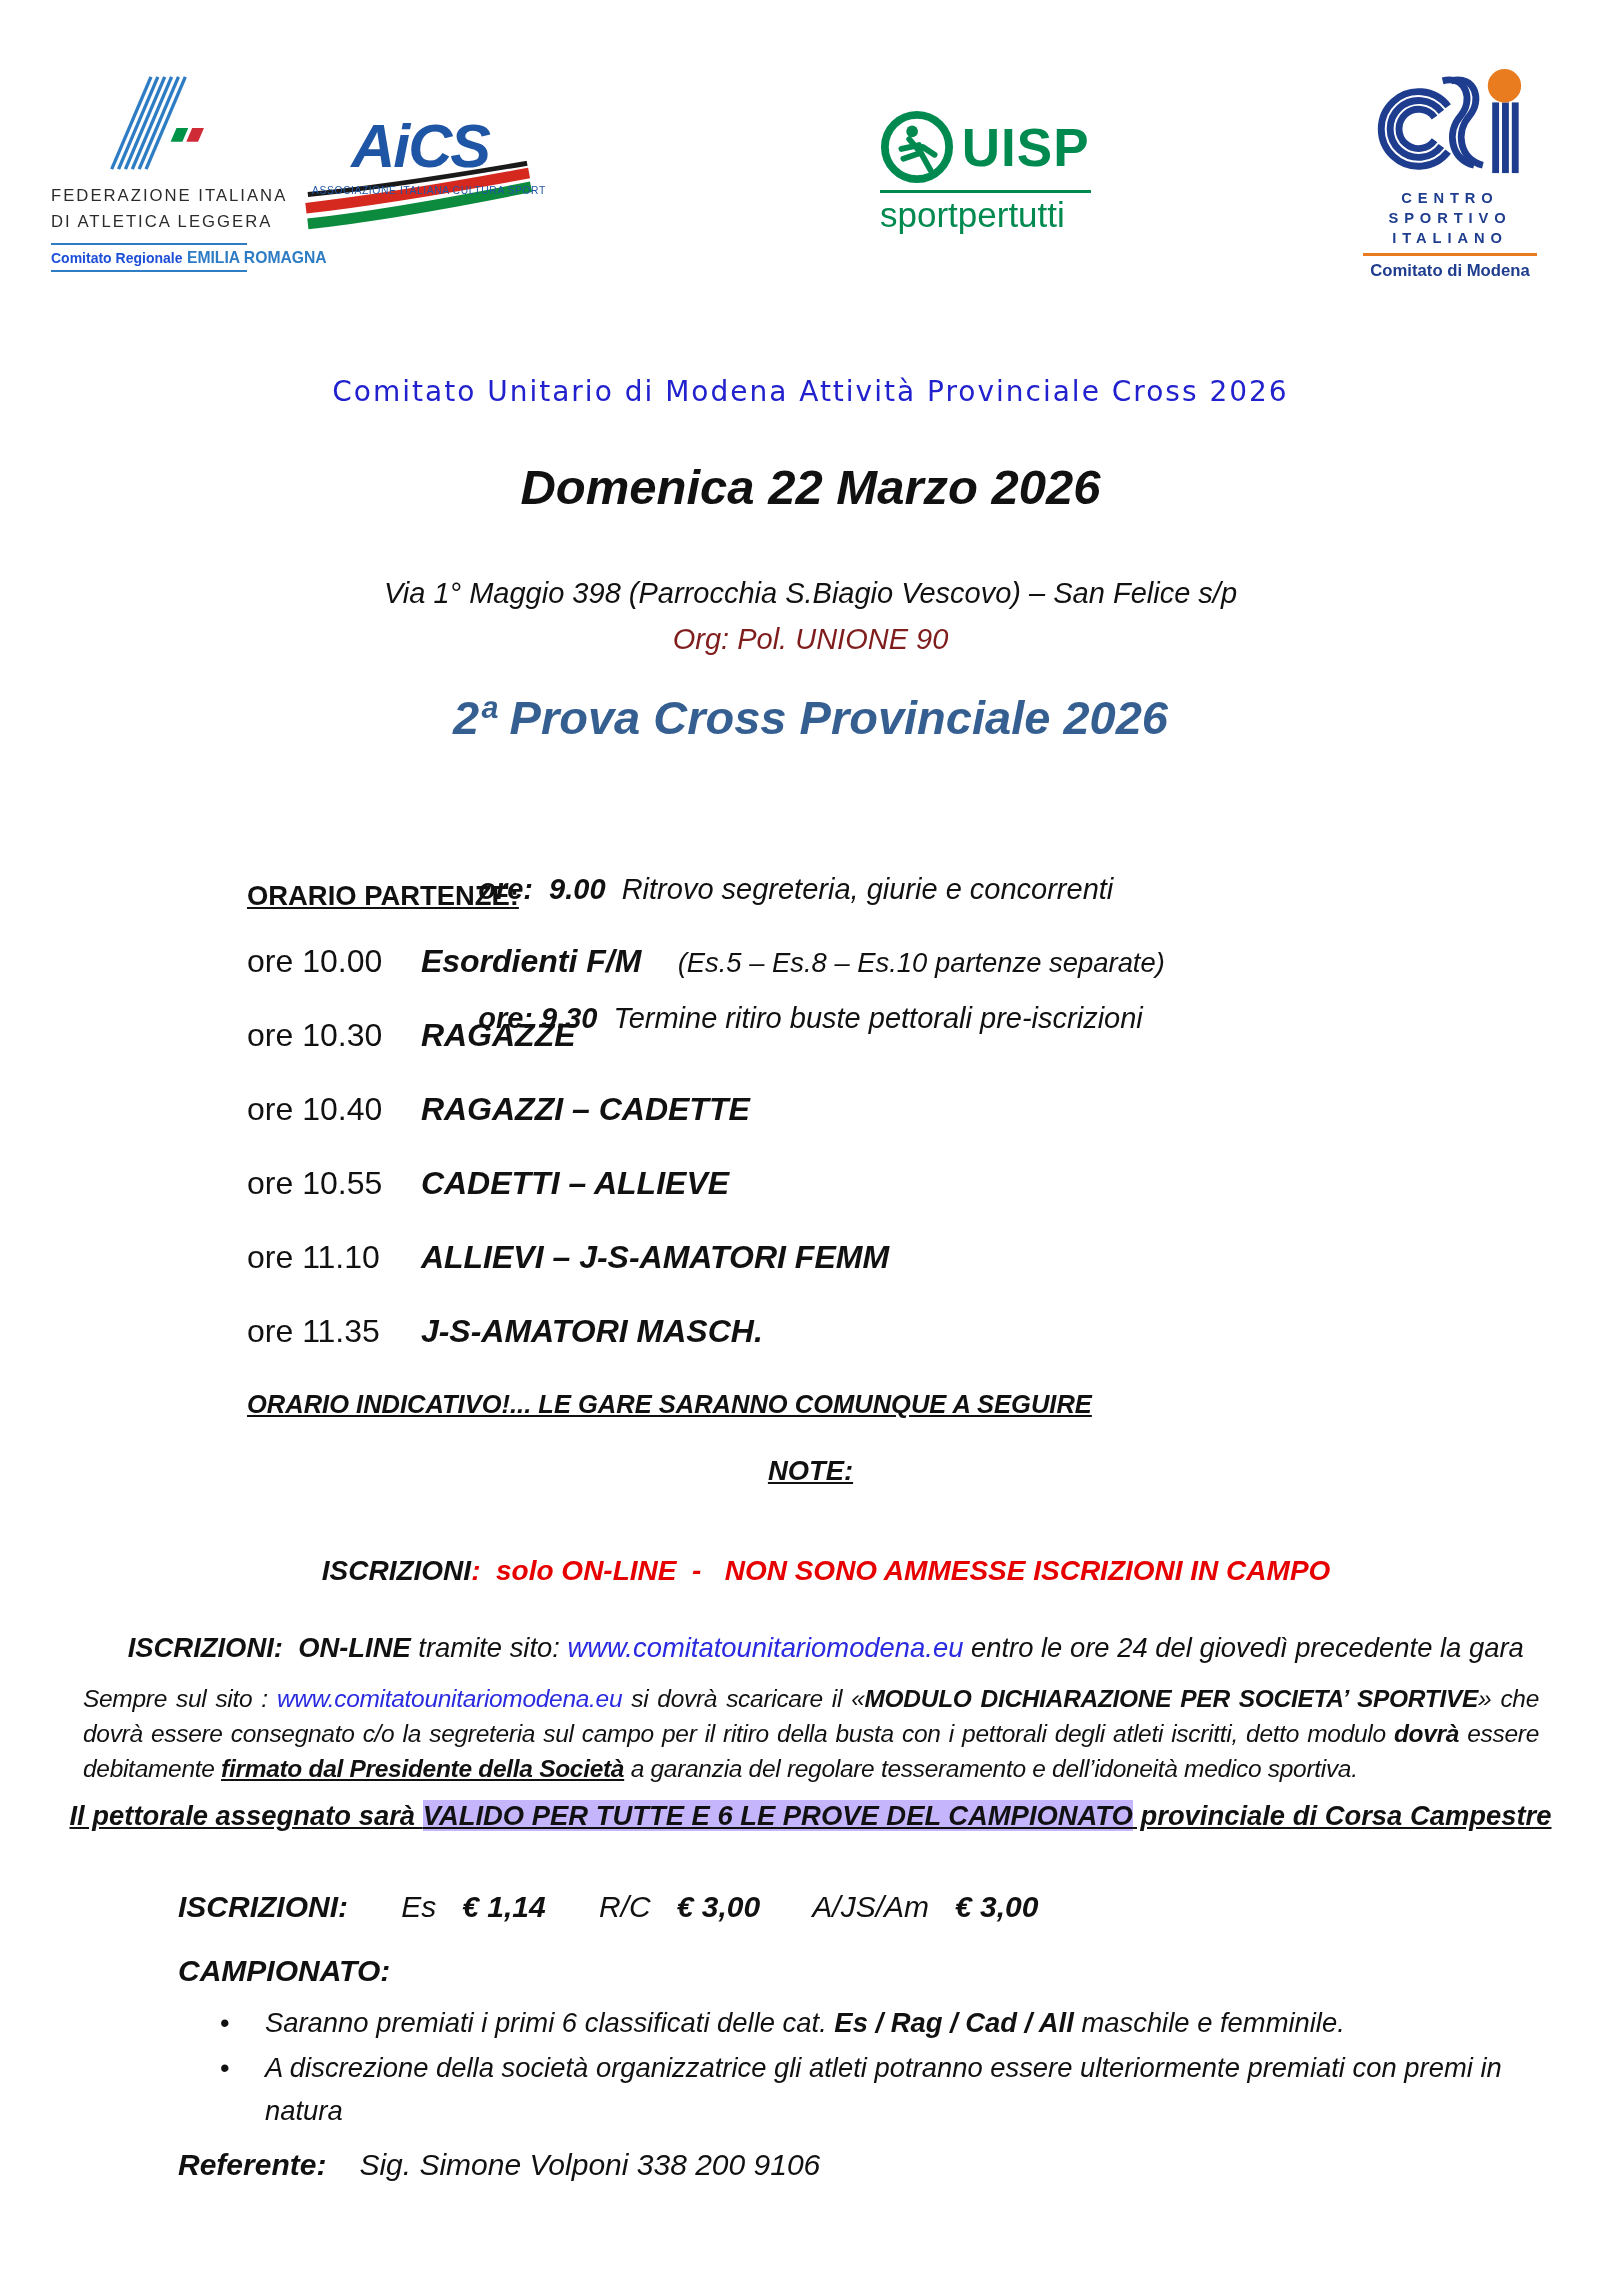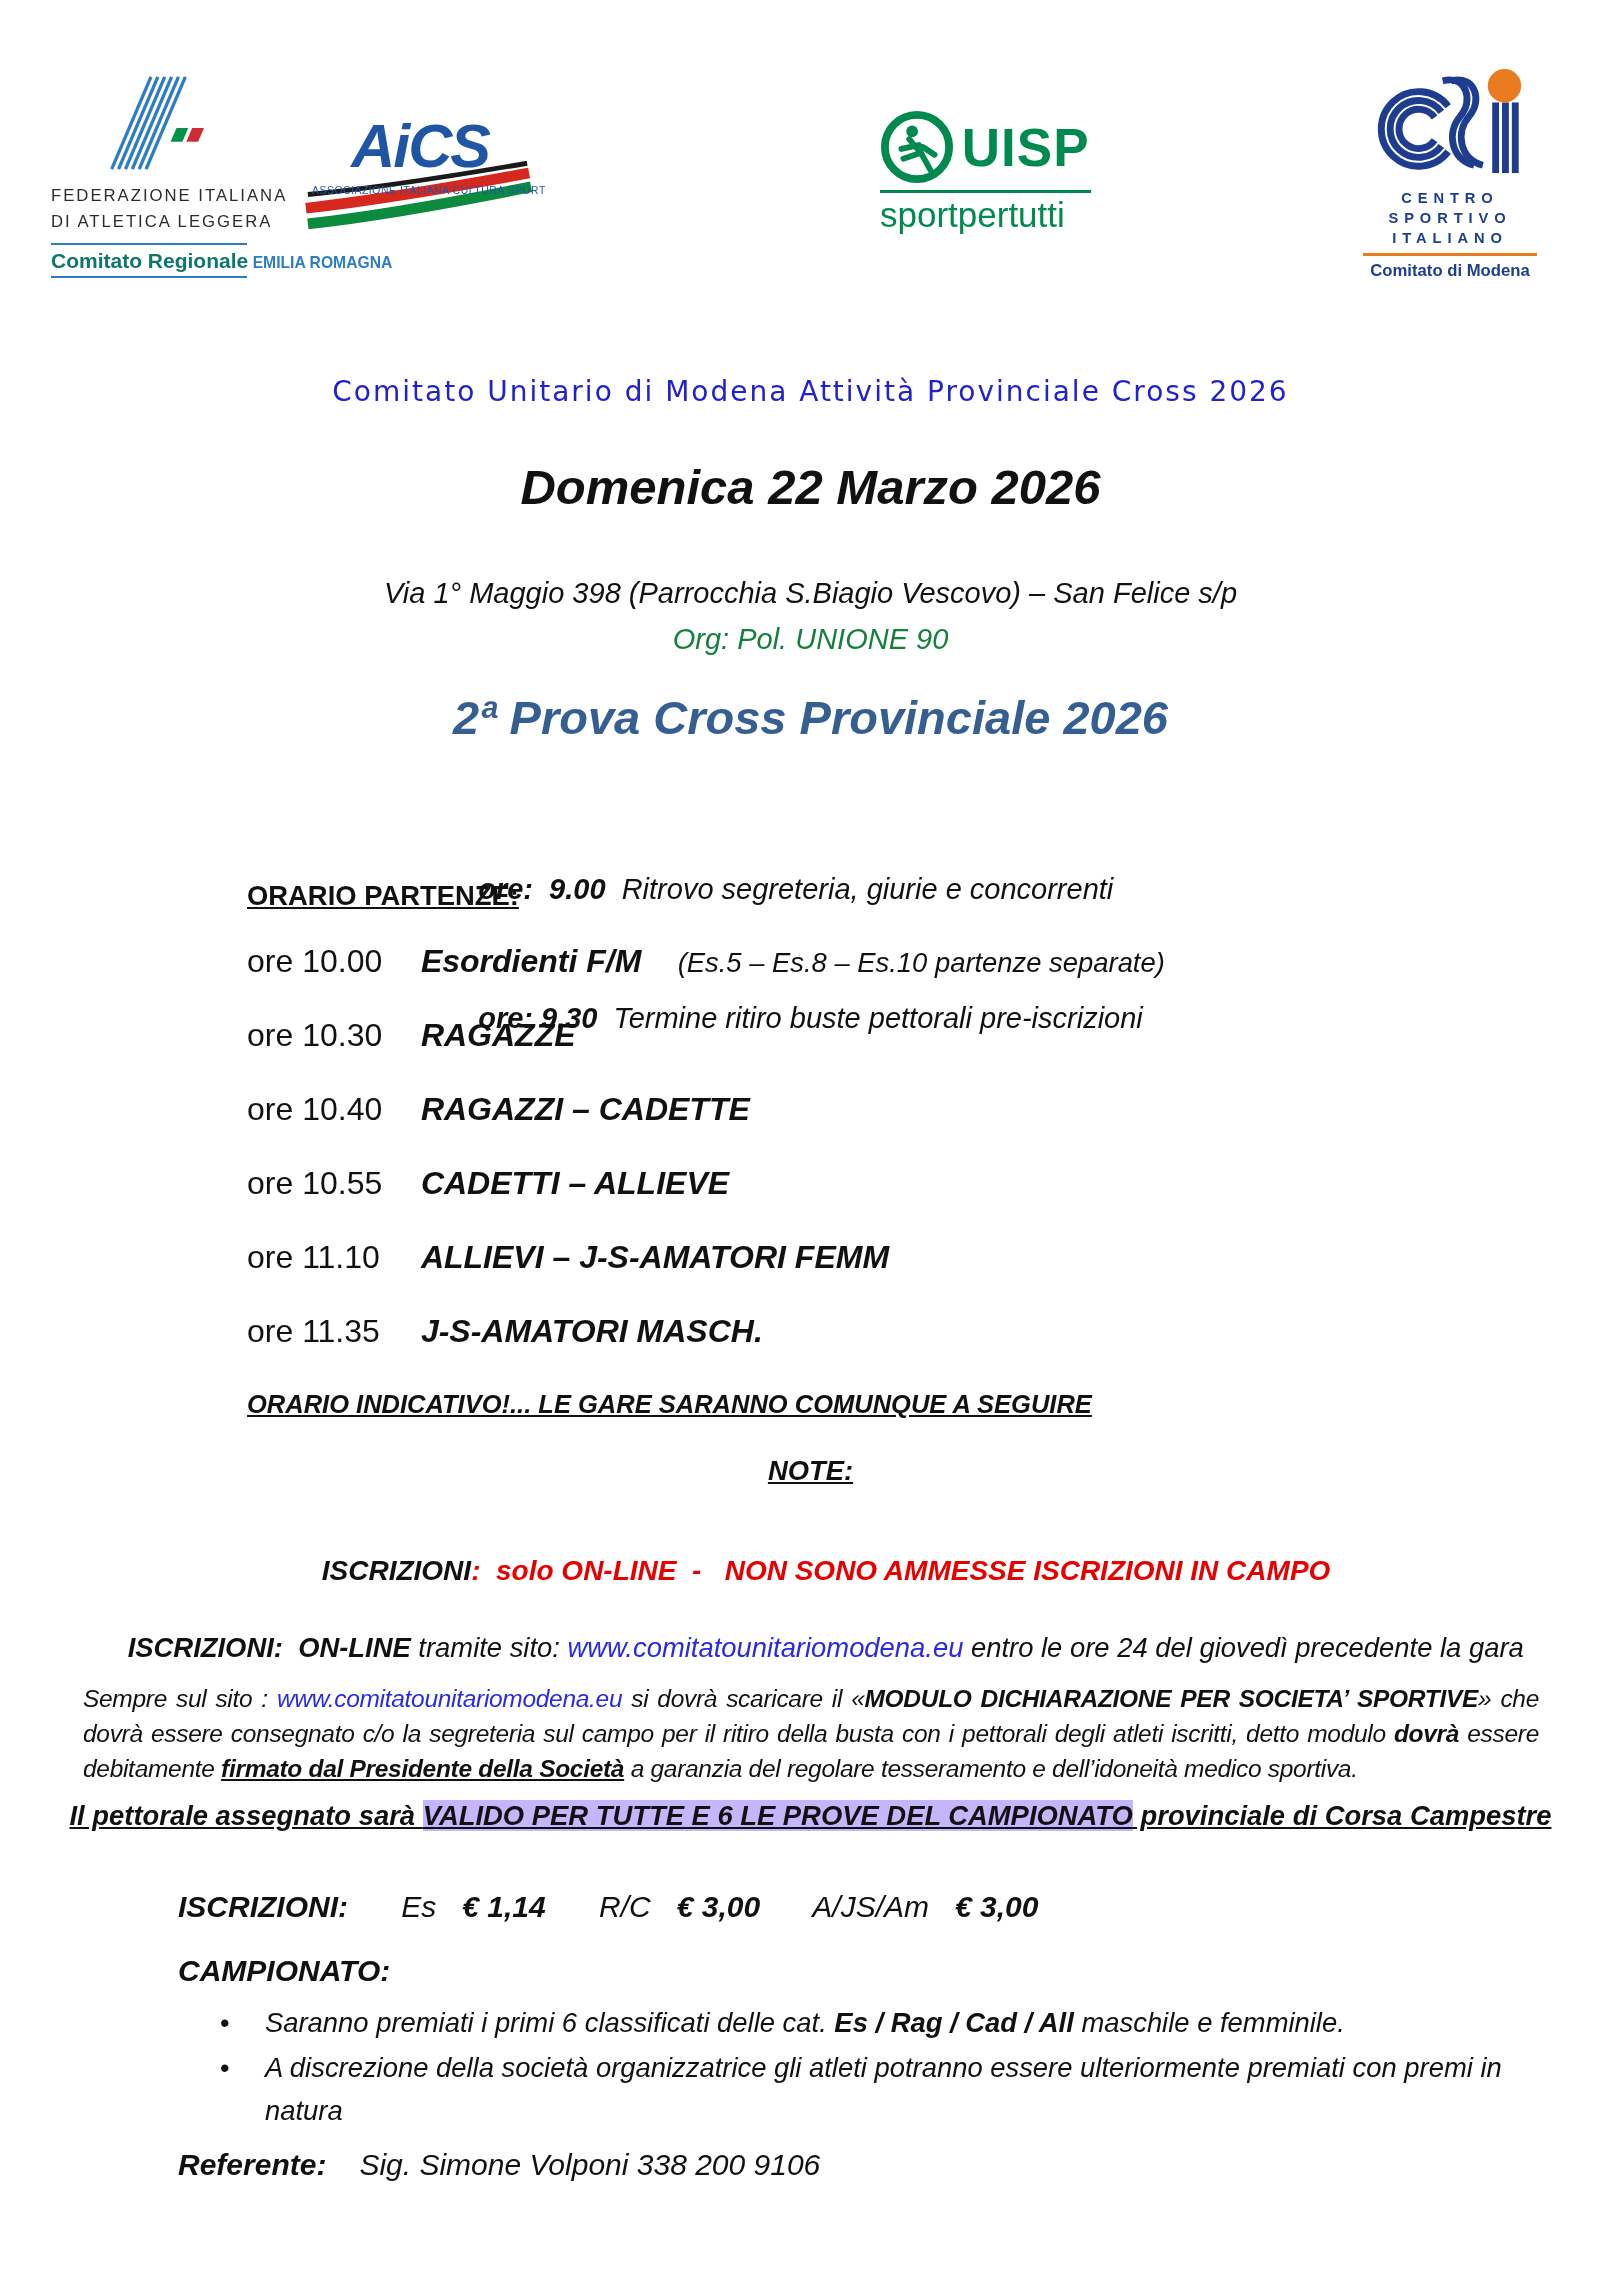--- a/index.html
+++ b/index.html
@@ -12,21 +12,21 @@
     overflow:hidden;
     margin:0 auto;
   }
   .abs{position:absolute;left:0;right:0;}
 
   
   .logo{position:absolute;}
   .logo-fidal{left:51px;top:71px;width:196px;text-align:center;}
   .fidal-name{font-size:16.7px;letter-spacing:2px;color:#2b2b2b;line-height:1.35;margin-top:3.9px;white-space:nowrap;}
   .fidal-strip{margin-top:8.8px;border-top:2.9px solid #2e7cc3;border-bottom:2.9px solid #2e7cc3;padding:3.9px 0;white-space:nowrap;}
-  .fidal-strip .blk{font-weight:bold;font-size:21px;color:#0f766e;}
+  .fidal-strip .blk{font-weight:bold;font-size:14px;color:#1d4ed8;}
   .fidal-strip .blu{font-weight:bold;font-size:15.7px;color:#2e7cc3;}
 
   .logo-aics{left:312px;top:116px;width:216px;text-align:center;}
   .aics-word{position:relative;z-index:2;font-size:61px;font-weight:bold;font-style:italic;color:#1f55a5;line-height:1;letter-spacing:-2px;}
   .aics-swoosh{position:absolute;left:-9.8px;top:45px;z-index:1;}
   .aics-caption{position:relative;z-index:2;font-size:10.3px;color:#1f55a5;letter-spacing:0.6px;margin-top:7.8px;white-space:nowrap;}
 
   .logo-uisp{left:880px;top:110px;width:211px;}
   .uisp-row{display:flex;align-items:center;gap:7.8px;}
   .uisp-word{font-size:53px;font-weight:800;color:#008a50;letter-spacing:1px;line-height:1;}
@@ -35,21 +35,21 @@
 
   .logo-csi{left:1357px;top:65px;width:186px;text-align:center;}
   .csi-line{font-size:14.7px;font-weight:bold;color:#1f3d8f;letter-spacing:5.9px;line-height:1.35;white-space:nowrap;}
   .csi-rule{height:2.9px;background:#e87c1e;margin:4.9px 5.9px;}
   .csi-comitato{font-size:16.7px;font-weight:bold;color:#1f3d8f;white-space:nowrap;}
 
   
   .main-title{top:375px;text-align:center;font-family:"DejaVu Sans", sans-serif;font-size:28px;letter-spacing:2px;color:#2121cd;white-space:nowrap;}
   .date-line{top:459px;text-align:center;font-size:49px;font-weight:bold;font-style:italic;color:#111;}
   .venue-line{top:577px;text-align:center;font-size:29px;font-style:italic;color:#111;}
-  .org-line{top:623px;text-align:center;font-size:29px;font-style:italic;color:#15803d;}
+  .org-line{top:623px;text-align:center;font-size:29px;font-style:italic;color:#7f1d1d;}
   .event-title{top:690px;text-align:center;font-size:47px;font-weight:bold;font-style:italic;color:#365f91;}
 
   .times-block{top:782px;text-align:center;}
   .times-inner{display:inline-block;text-align:left;line-height:43px;font-size:29px;white-space:pre-wrap;}
   .times-inner b{font-style:italic;}
   .times-inner i{font-style:italic;}
 
   .orario-heading{top:880px;left:247px;right:auto;font-size:27.4px;font-weight:bold;text-decoration:underline;white-space:nowrap;}
 
   .schedule{top:943px;left:247px;right:59px;}

